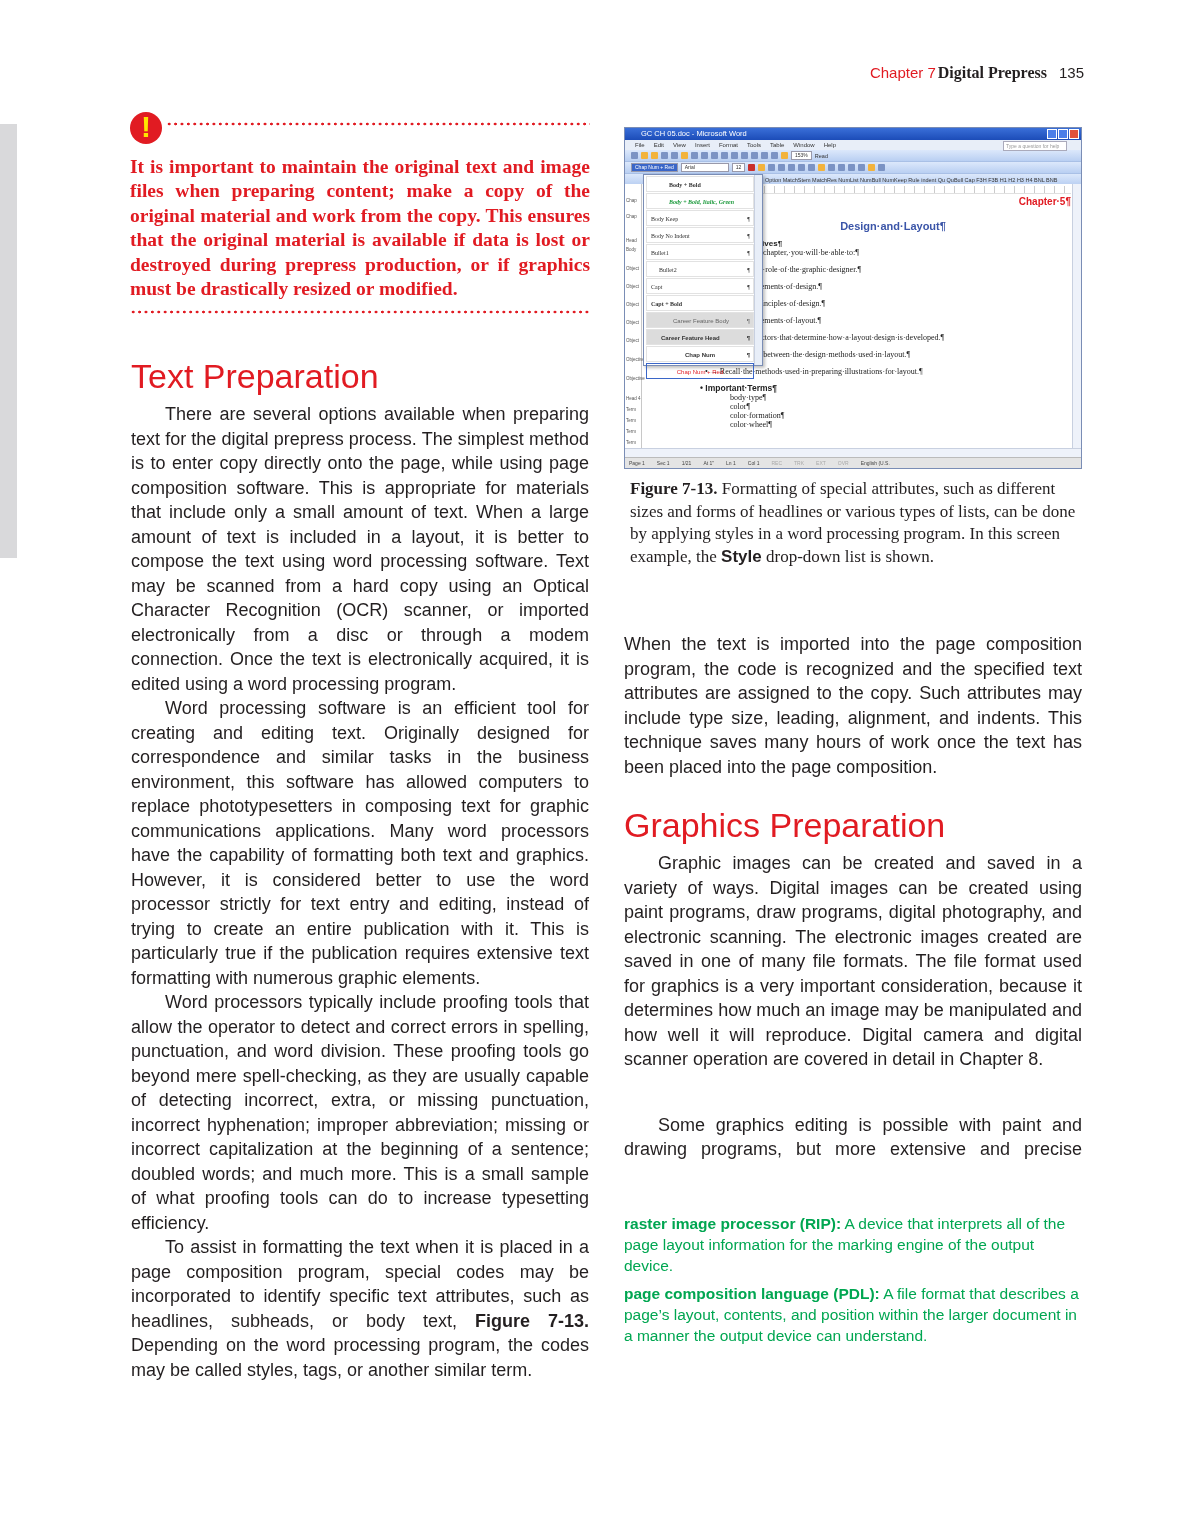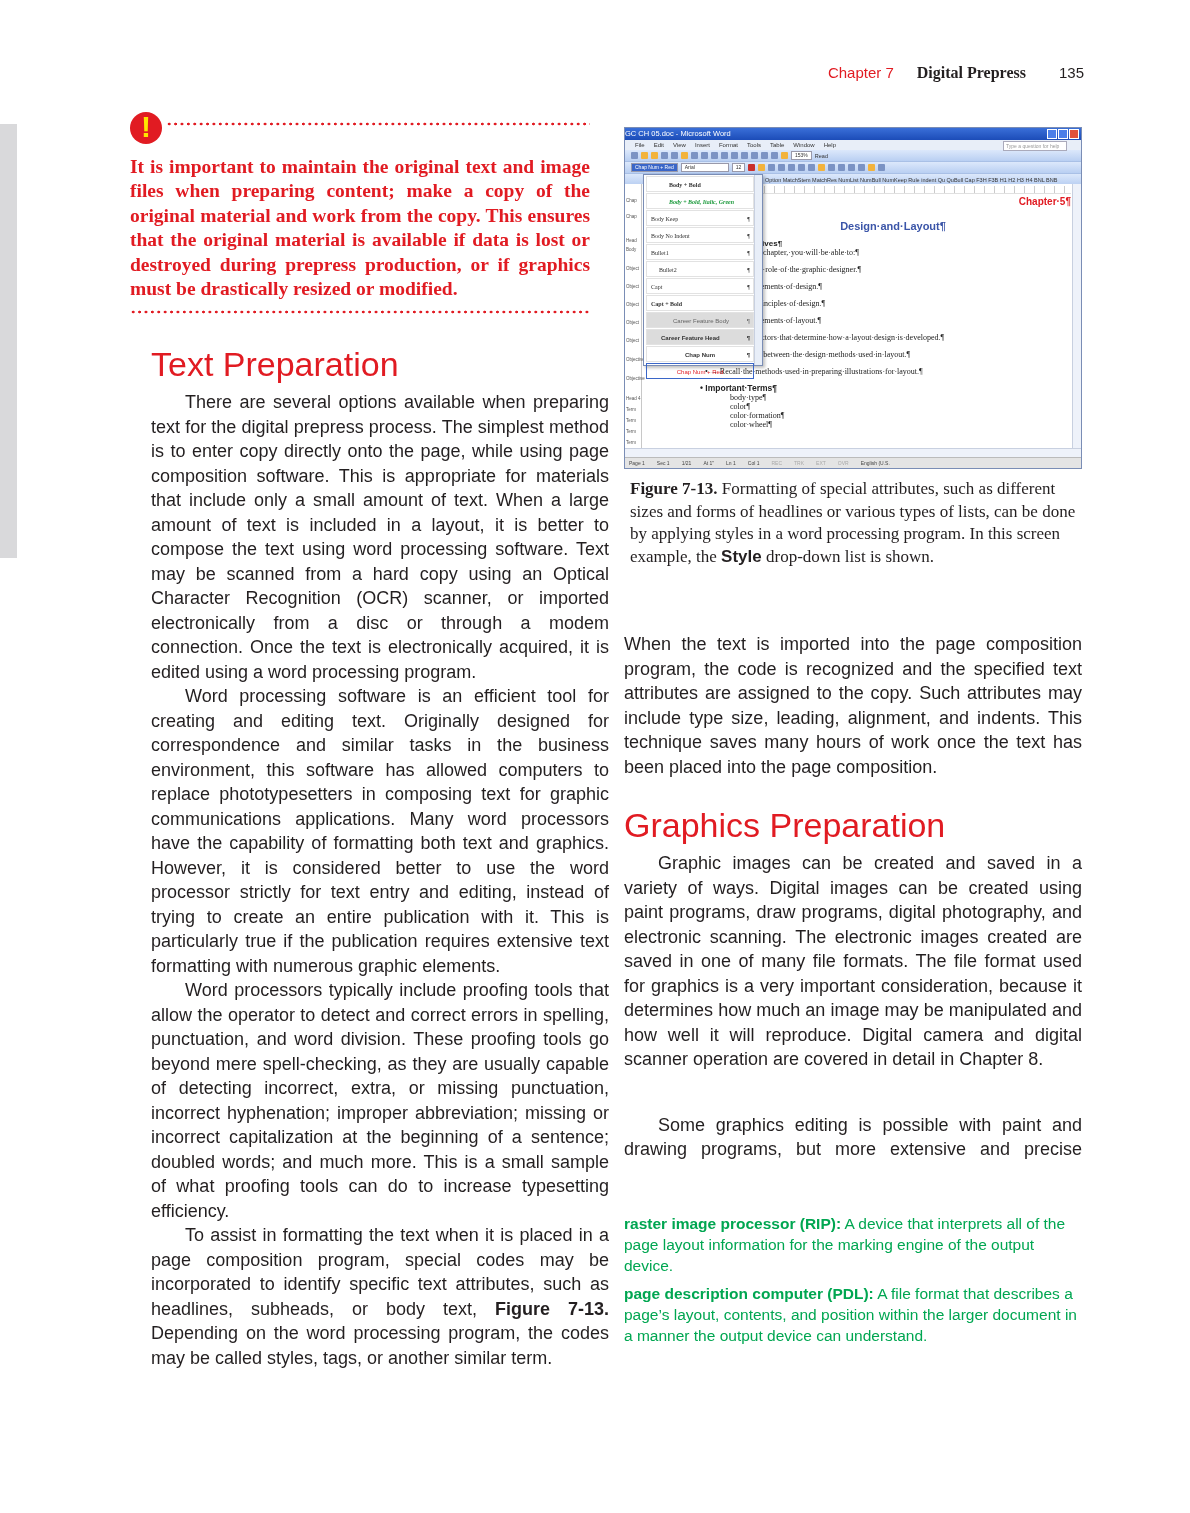--- a/index.html
+++ b/index.html
@@ -3,46 +3,46 @@
 <meta charset="utf-8">
 <style>
   html, body { margin: 0; padding: 0; }
   body {
     width: 1190px; height: 1513px; background: #ffffff; position: relative; overflow: hidden;
     font-family: "Liberation Sans", sans-serif; color: #231f20;
   }
   .side-tab { position: absolute; left: 0; top: 124px; width: 17px; height: 434px; background: #d9d9db; }
 
   
-  .running-head { position: absolute; top: 64px; right: 106px; font-size: 15px; display: flex; align-items: baseline; gap: 23px; }
+  .running-head { position: absolute; top: 64px; right: 106px; font-size: 15px; display: flex; align-items: baseline; gap: 2px; }
   .rh-chapter { color: #e11b22; font-family: "Liberation Sans", sans-serif; font-size: 15px; }
   .rh-title { font-family: "Liberation Serif", serif; font-weight: bold; font-size: 16px; color: #231f20; }
   .rh-page { font-family: "Liberation Sans", sans-serif; font-size: 15px; margin-left: 10px; }
 
   
   .caution { position: absolute; left: 130px; top: 112px; width: 460px; }
   .caution-icon { position: absolute; left: 0; top: 0; width: 32px; height: 32px; border-radius: 50%; background: #e11b22; }
   .caution-icon span { position: absolute; left: 0; right: 0; top: -2px; text-align: center; color: #ffe600; font-weight: bold; font-size: 30px; font-family: "Liberation Sans", sans-serif; }
   .dots { height: 4px; background-image: radial-gradient(circle, #e11b22 1.3px, transparent 1.6px); background-size: 6.4px 4px; background-repeat: repeat-x; }
   .dots.top { margin-left: 36px; margin-top: 10px; }
   .dots.bottom { margin-top: 8px; }
   .caution-text { color: #e11b22; font-family: "Liberation Serif", serif; font-weight: bold; font-size: 19.5px; line-height: 24.5px; text-align: justify; text-align-last: left; margin-top: 4px; }
 
   
   .col { position: absolute; width: 458px; }
-  .col-left { left: 131px; top: 344px; margin-left: 20px; }
+  .col-left { left: 131px; top: 356px; }
   .col-right { left: 624px; }
   .h2 { color: #e11b22; font-family: "Liberation Sans", sans-serif; font-size: 34px; font-weight: normal; margin: 0 0 6px 0; line-height: 40px; }
   .para { font-size: 18px; line-height: 24.5px; text-align: justify; margin: 0; }
   .para.indent { text-indent: 34px; }
   .para b { font-weight: bold; }
 
   
   .figure { position: absolute; left: 624px; top: 127px; width: 456px; height: 340px; background: #f2f2f2; border: 1px solid #7a8db5; overflow: hidden; font-size: 7px; color: #333; }
-  .titlebar { height: 12px; background: linear-gradient(#3a6fd8, #1c4cb8); color: #fff; font-size: 7.5px; line-height: 12px; padding-left: 0; position: relative; }
+  .titlebar { height: 12px; background: linear-gradient(#3a6fd8, #1c4cb8); color: #fff; font-size: 7.5px; line-height: 12px; padding-left: 16px; position: relative; }
   .titlebar .win-btns { position: absolute; right: 2px; top: 1px; display: flex; gap: 1px; }
   .titlebar .win-btns span { width: 10px; height: 10px; background: #4a7ee8; border: 1px solid #fff; display: block; box-sizing: border-box; }
   .titlebar .win-btns span.x { background: #e0503a; }
   .menubar { height: 10px; background: #e8eef8; display: flex; gap: 9px; padding-left: 10px; line-height: 10px; font-size: 6px; position: relative; }
   .menubar .help { position: absolute; right: 14px; top: 1px; width: 60px; height: 8px; background: #fff; border: 1px solid #aab; font-size: 5px; line-height: 8px; color: #999; padding-left: 2px; }
   .toolbar { height: 11px; background: linear-gradient(#dce8fb, #b9cff2); border-bottom: 1px solid #a9c0e6; display: flex; gap: 3px; align-items: center; padding-left: 6px; font-size: 5.5px; }
   .toolbar i { display: inline-block; width: 7px; height: 7px; background: #7b93c4; border-radius: 1px; }
   .toolbar i.o { background: #f2b33d; }
   .toolbar i.r { background: #c9302c; }
   .tb-field { background: #fff; border: 1px solid #99a; height: 7px; line-height: 7px; padding: 0 3px; font-size: 5px; }
@@ -254,15 +254,15 @@
   <h2 class="h2" style="margin-top:26px;">Graphics Preparation</h2>
   <p class="para indent">Graphic images can be created and saved in a variety of ways. Digital images can be created using paint programs, draw programs, digital photography, and electronic scanning. The electronic images created are saved in one of many file formats. The file format used for graphics is a very important consideration, because it determines how much an image may be manipulated and how well it will reproduce. Digital camera and digital scanner operation are covered in detail in Chapter 8.</p>
   <p class="para indent" style="text-align-last:justify;margin-top:41px;">Some graphics editing is possible with paint and drawing programs, but more extensive and precise</p>
 </div>
 
 <div class="glossary">
   <div class="entry">
     <span class="term-name">raster image processor (RIP):</span><span> A device that interprets all of the page layout information for the marking engine of the output device.</span>
   </div>
   <div class="entry">
-    <span class="term-name">page description computer (PDL):</span><span> A file format that describes a page’s layout, contents, and position within the larger document in a manner the output device can understand.</span>
+    <span class="term-name">page composition language (PDL):</span><span> A file format that describes a page’s layout, contents, and position within the larger document in a manner the output device can understand.</span>
   </div>
 </div>
 
 </body></html>

